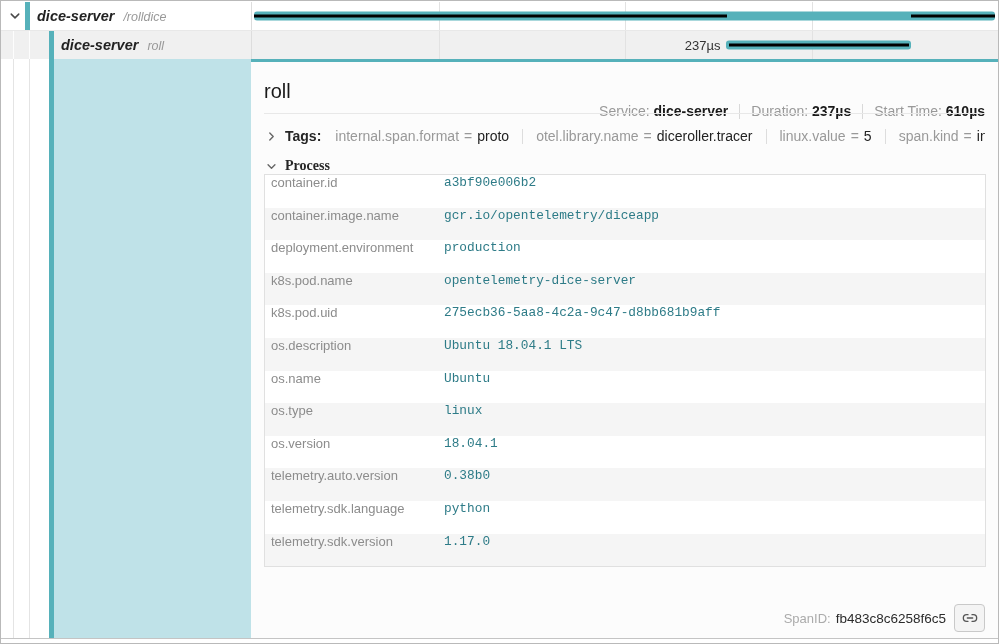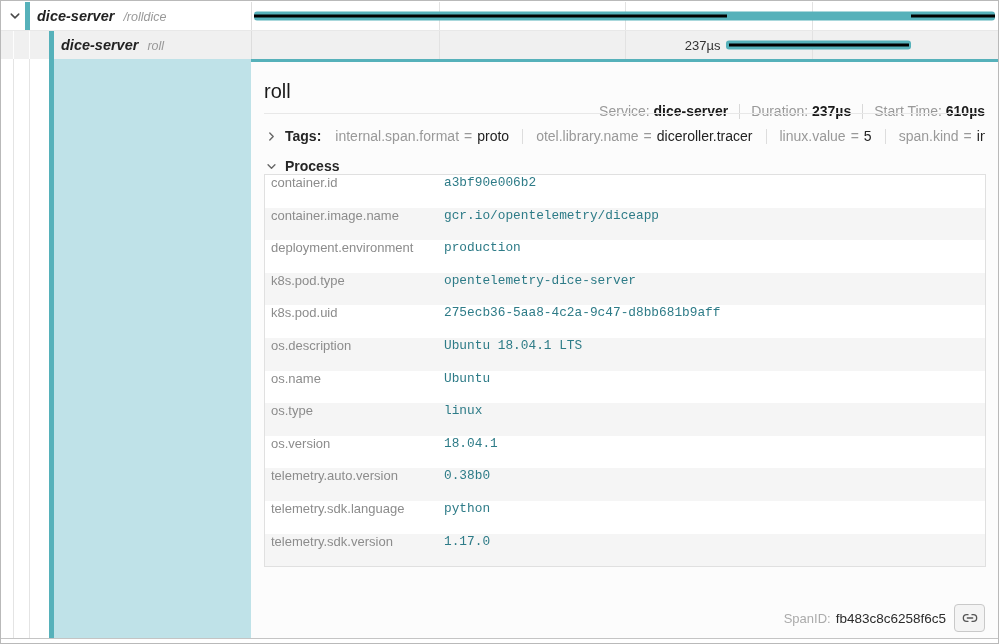--- a/index.html
+++ b/index.html
@@ -153,38 +153,38 @@
             <span class="tag-item"><span class="tag-key">span.kind</span><span class="tag-eq">=</span><span class="tag-val">internal</span></span>
           </span>
       </div>
 
       <div class="process-header">
         <span class="section-chev">
           <svg width="11" height="11" viewBox="0 0 16 16">
               <polyline points="3,5.5 8,10.5 13,5.5" fill="none" stroke="#666" stroke-width="2" stroke-linecap="round" stroke-linejoin="round"></polyline>
             </svg>
         </span>
-        <span class="section-label" style="margin-right:0;">Process</span>
+        <span class="section-label" style="margin-right:0;font-family:Liberation Serif, serif;">Process</span>
       </div>
 
       <div class="kv-table" id="kv-table">
           <div class="kv-row">
             <span class="kv-key">container.id</span>
             <span class="kv-val">a3bf90e006b2</span>
           </div>
           <div class="kv-row">
             <span class="kv-key">container.image.name</span>
             <span class="kv-val">gcr.io/opentelemetry/diceapp</span>
           </div>
           <div class="kv-row">
             <span class="kv-key">deployment.environment</span>
             <span class="kv-val">production</span>
           </div>
           <div class="kv-row">
-            <span class="kv-key">k8s.pod.type</span>
+            <span class="kv-key">k8s.pod.name</span>
             <span class="kv-val">opentelemetry-dice-server</span>
           </div>
           <div class="kv-row">
             <span class="kv-key">k8s.pod.uid</span>
             <span class="kv-val">275ecb36-5aa8-4c2a-9c47-d8bb681b9aff</span>
           </div>
           <div class="kv-row">
             <span class="kv-key">os.description</span>
             <span class="kv-val">Ubuntu 18.04.1 LTS</span>
           </div>

